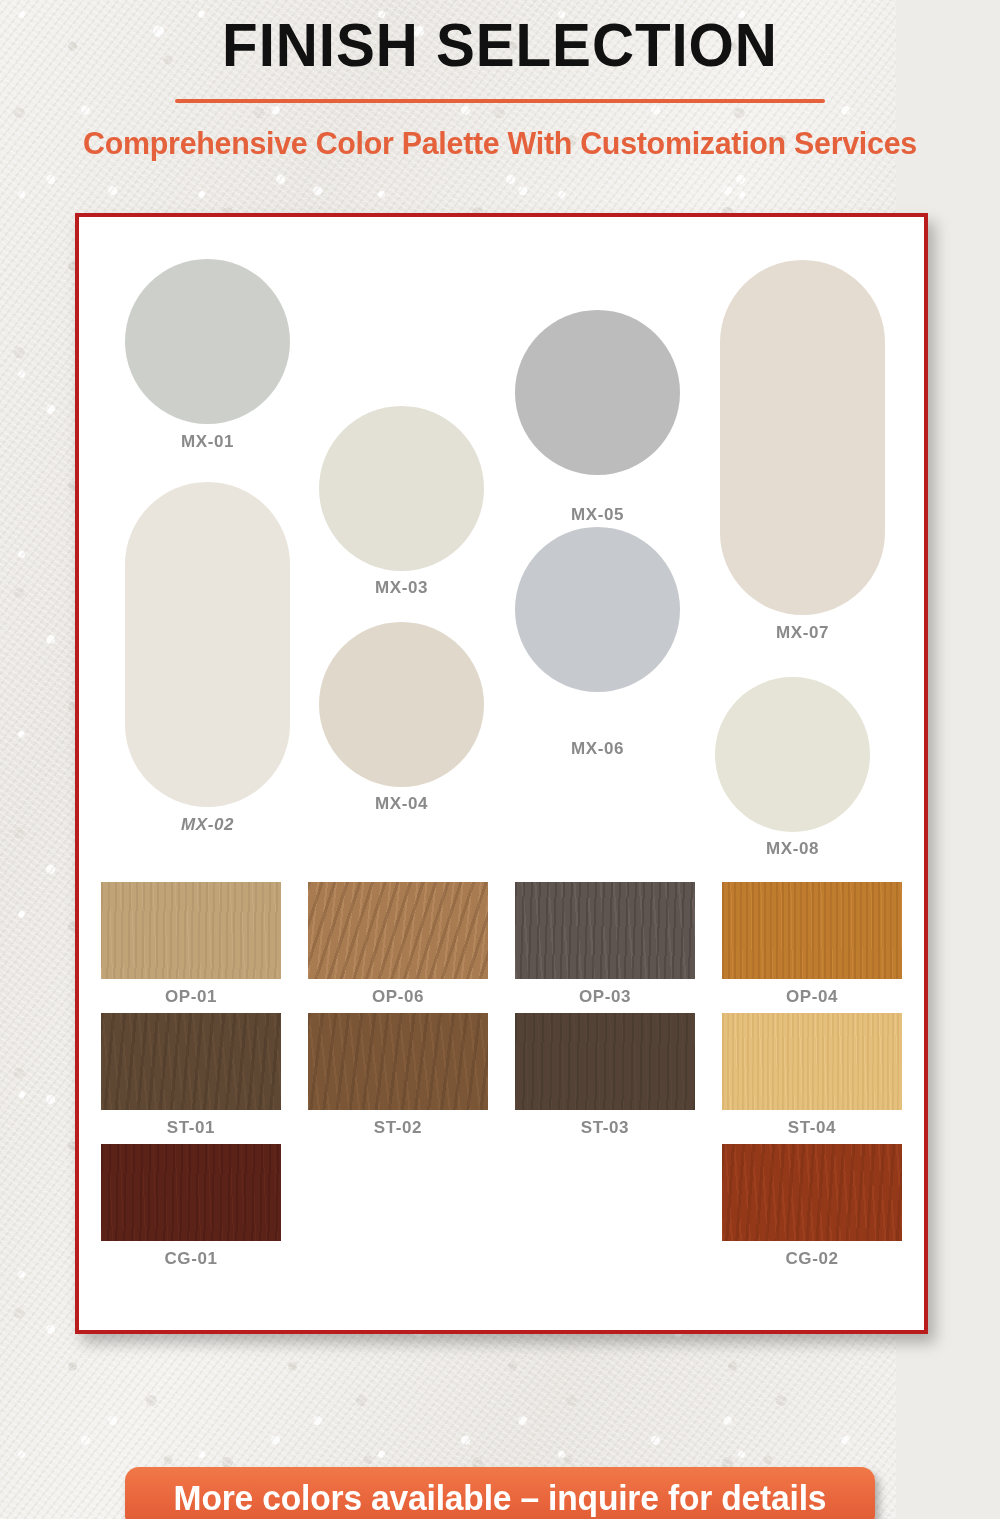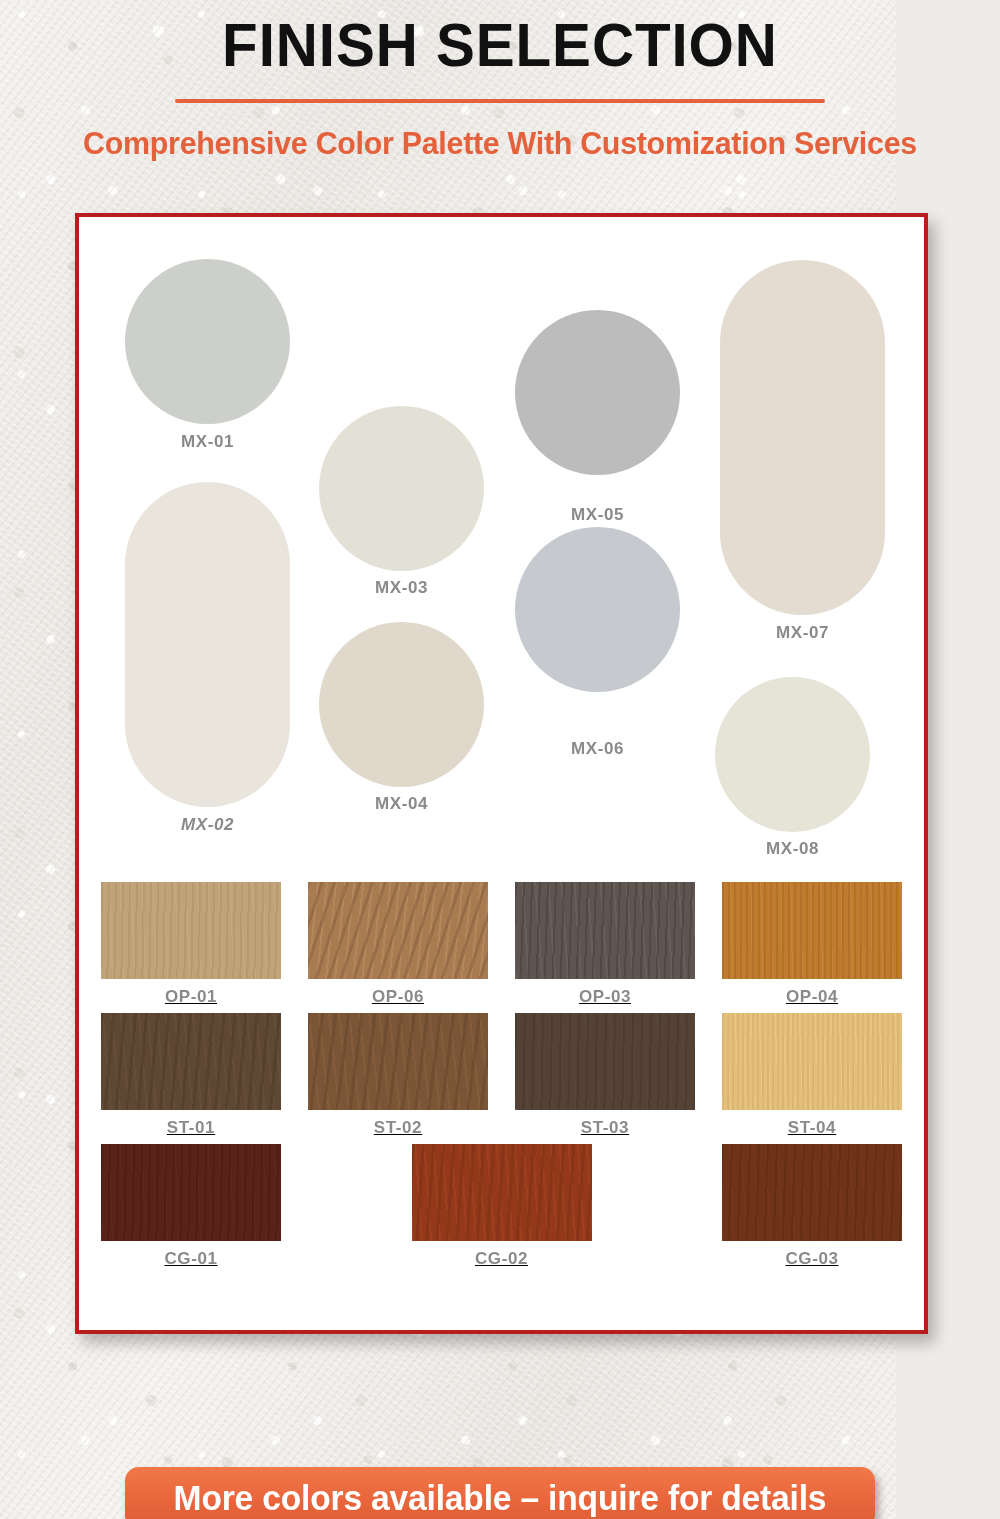--- a/index.html
+++ b/index.html
@@ -132,21 +132,20 @@
     padding: 0 22px;
   }
   .wood-row {
     display: flex;
     justify-content: space-between;
     margin-bottom: 6px;
   }
   .wood-cell {
     width: 180px;
     text-align: center;
-    text-decoration: underline;
   }
   .wood-chip {
     width: 180px;
     height: 97px;
     position: relative;
     overflow: hidden;
   }
   .wood-chip .grain {
     position: absolute;
     inset: 0;
@@ -314,26 +313,20 @@
             <div class="grain" style="background-image:repeating-linear-gradient(91deg, rgba(74,26,18,0.6) 0 2px, rgba(0,0,0,0) 2px 8px),repeating-linear-gradient(88deg, rgba(108,44,32,0.45) 0 1px, rgba(0,0,0,0) 1px 11px);"></div>
           </div>
           <span class="wood-name">CG-01</span>
         </div>
         <div class="wood-cell">
           <div class="wood-chip" style="background:#93391A;">
             <div class="grain" style="background-image:repeating-linear-gradient(94deg, rgba(124,46,19,0.5) 0 3px, rgba(0,0,0,0) 3px 10px),repeating-linear-gradient(86deg, rgba(169,71,36,0.45) 0 2px, rgba(0,0,0,0) 2px 9px);"></div>
           </div>
           <span class="wood-name">CG-02</span>
         </div>
-        <div class="wood-cell">
-          <div class="wood-chip" style="background:#6E3318;">
-            <div class="grain" style="background-image:repeating-linear-gradient(92deg, rgba(91,40,18,0.5) 0 2px, rgba(0,0,0,0) 2px 9px),repeating-linear-gradient(87deg, rgba(129,63,34,0.4) 0 1px, rgba(0,0,0,0) 1px 12px);"></div>
-          </div>
-          <span class="wood-name">CG-03</span>
-        </div>
       </div>
 
     </div>
   </div>
 
   <div class="cta-wrap">
     <button class="cta-button">
       <span class="cta-text">More colors available – inquire for details</span>
     </button>
   </div>

